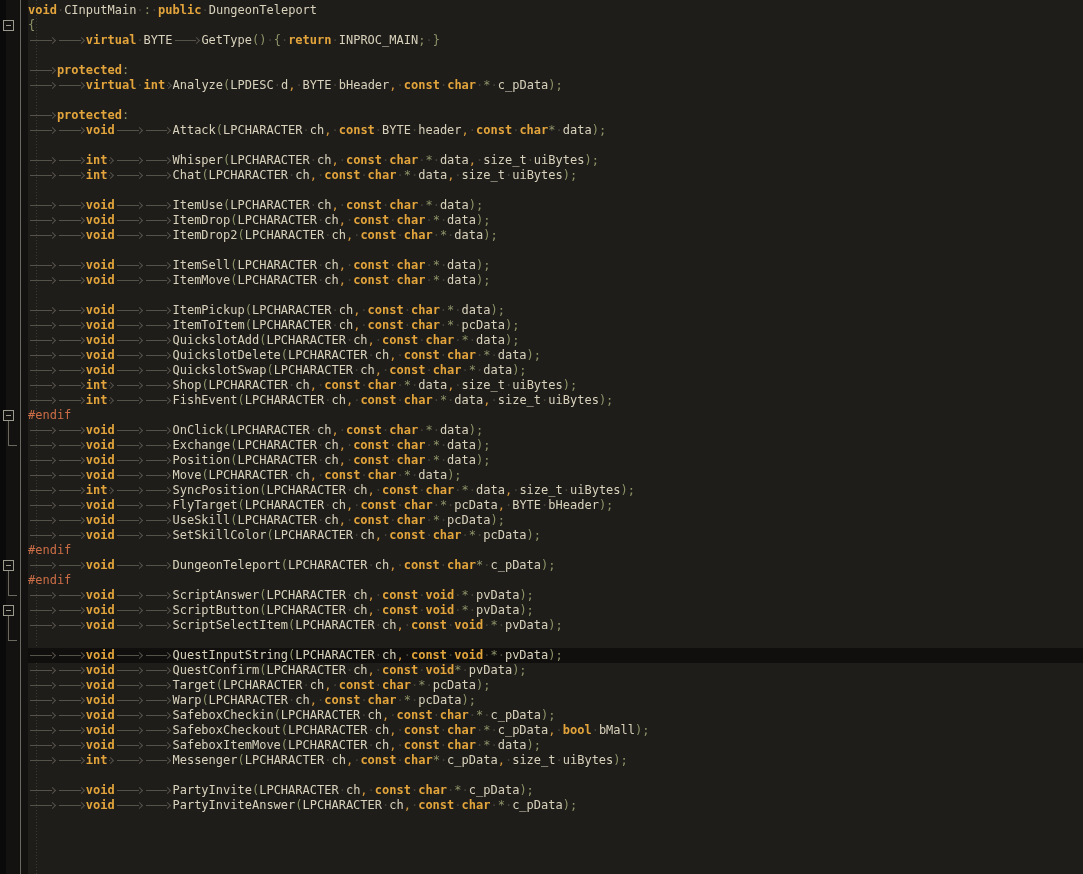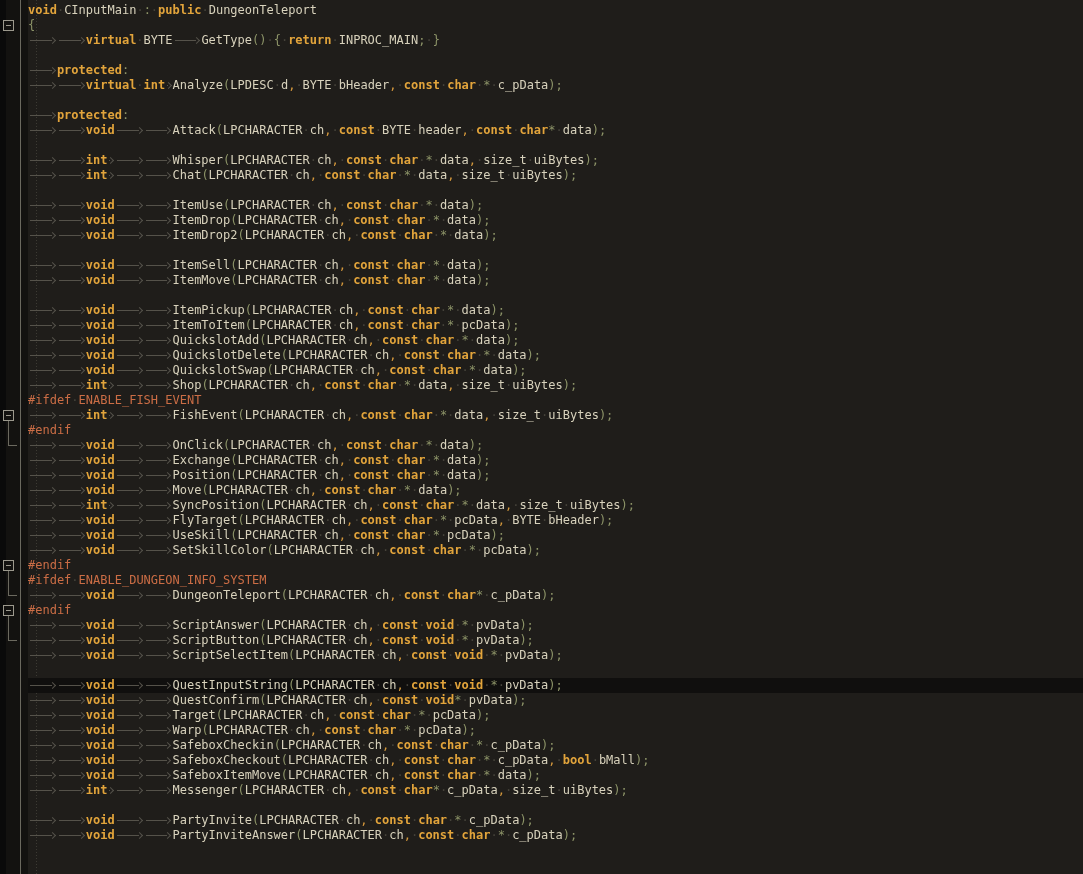--- a/index.html
+++ b/index.html
@@ -64,33 +64,31 @@
       <div class="line"></div>
       <div class="line"><span class="tab" style="width: 28.8984px;"></span><span class="tab" style="width: 28.8984px;"></span><span class="k">void</span><span class="tab" style="width: 28.8984px;"></span><span class="tab" style="width: 28.8984px;"></span><span class="i">ItemSell</span><span class="p">(</span><span class="i">LPCHARACTER</span><span class="ws">·</span><span class="i">ch</span><span class="c">,</span><span class="ws">·</span><span class="k">const</span><span class="ws">·</span><span class="k">char</span><span class="ws">·</span><span class="p">*</span><span class="ws">·</span><span class="i">data</span><span class="p">);</span></div>
       <div class="line"><span class="tab" style="width: 28.8984px;"></span><span class="tab" style="width: 28.8984px;"></span><span class="k">void</span><span class="tab" style="width: 28.8984px;"></span><span class="tab" style="width: 28.8984px;"></span><span class="i">ItemMove</span><span class="p">(</span><span class="i">LPCHARACTER</span><span class="ws">·</span><span class="i">ch</span><span class="c">,</span><span class="ws">·</span><span class="k">const</span><span class="ws">·</span><span class="k">char</span><span class="ws">·</span><span class="p">*</span><span class="ws">·</span><span class="i">data</span><span class="p">);</span></div>
       <div class="line"></div>
       <div class="line"><span class="tab" style="width: 28.8984px;"></span><span class="tab" style="width: 28.8984px;"></span><span class="k">void</span><span class="tab" style="width: 28.8984px;"></span><span class="tab" style="width: 28.8984px;"></span><span class="i">ItemPickup</span><span class="p">(</span><span class="i">LPCHARACTER</span><span class="ws">·</span><span class="i">ch</span><span class="c">,</span><span class="ws">·</span><span class="k">const</span><span class="ws">·</span><span class="k">char</span><span class="ws">·</span><span class="p">*</span><span class="ws">·</span><span class="i">data</span><span class="p">);</span></div>
       <div class="line"><span class="tab" style="width: 28.8984px;"></span><span class="tab" style="width: 28.8984px;"></span><span class="k">void</span><span class="tab" style="width: 28.8984px;"></span><span class="tab" style="width: 28.8984px;"></span><span class="i">ItemToItem</span><span class="p">(</span><span class="i">LPCHARACTER</span><span class="ws">·</span><span class="i">ch</span><span class="c">,</span><span class="ws">·</span><span class="k">const</span><span class="ws">·</span><span class="k">char</span><span class="ws">·</span><span class="p">*</span><span class="ws">·</span><span class="i">pcData</span><span class="p">);</span></div>
       <div class="line"><span class="tab" style="width: 28.8984px;"></span><span class="tab" style="width: 28.8984px;"></span><span class="k">void</span><span class="tab" style="width: 28.8984px;"></span><span class="tab" style="width: 28.8984px;"></span><span class="i">QuickslotAdd</span><span class="p">(</span><span class="i">LPCHARACTER</span><span class="ws">·</span><span class="i">ch</span><span class="c">,</span><span class="ws">·</span><span class="k">const</span><span class="ws">·</span><span class="k">char</span><span class="ws">·</span><span class="p">*</span><span class="ws">·</span><span class="i">data</span><span class="p">);</span></div>
       <div class="line"><span class="tab" style="width: 28.8984px;"></span><span class="tab" style="width: 28.8984px;"></span><span class="k">void</span><span class="tab" style="width: 28.8984px;"></span><span class="tab" style="width: 28.8984px;"></span><span class="i">QuickslotDelete</span><span class="p">(</span><span class="i">LPCHARACTER</span><span class="ws">·</span><span class="i">ch</span><span class="c">,</span><span class="ws">·</span><span class="k">const</span><span class="ws">·</span><span class="k">char</span><span class="ws">·</span><span class="p">*</span><span class="ws">·</span><span class="i">data</span><span class="p">);</span></div>
       <div class="line"><span class="tab" style="width: 28.8984px;"></span><span class="tab" style="width: 28.8984px;"></span><span class="k">void</span><span class="tab" style="width: 28.8984px;"></span><span class="tab" style="width: 28.8984px;"></span><span class="i">QuickslotSwap</span><span class="p">(</span><span class="i">LPCHARACTER</span><span class="ws">·</span><span class="i">ch</span><span class="c">,</span><span class="ws">·</span><span class="k">const</span><span class="ws">·</span><span class="k">char</span><span class="ws">·</span><span class="p">*</span><span class="ws">·</span><span class="i">data</span><span class="p">);</span></div>
       <div class="line"><span class="tab" style="width: 28.8984px;"></span><span class="tab" style="width: 28.8984px;"></span><span class="k">int</span><span class="tab" style="width: 7.2246px;"></span><span class="tab" style="width: 28.8984px;"></span><span class="tab" style="width: 28.8984px;"></span><span class="i">Shop</span><span class="p">(</span><span class="i">LPCHARACTER</span><span class="ws">·</span><span class="i">ch</span><span class="c">,</span><span class="ws">·</span><span class="k">const</span><span class="ws">·</span><span class="k">char</span><span class="ws">·</span><span class="p">*</span><span class="ws">·</span><span class="i">data</span><span class="c">,</span><span class="ws">·</span><span class="i">size_t</span><span class="ws">·</span><span class="i">uiBytes</span><span class="p">);</span></div>
-      <div class="line"><span class="r">#ifdef</span><span class="ws">·</span><span class="r">ENABLE_FISH_EVENT</span></div>
       <div class="line"><span class="tab" style="width: 28.8984px;"></span><span class="tab" style="width: 28.8984px;"></span><span class="k">int</span><span class="tab" style="width: 7.2246px;"></span><span class="tab" style="width: 28.8984px;"></span><span class="tab" style="width: 28.8984px;"></span><span class="i">FishEvent</span><span class="p">(</span><span class="i">LPCHARACTER</span><span class="ws">·</span><span class="i">ch</span><span class="c">,</span><span class="ws">·</span><span class="k">const</span><span class="ws">·</span><span class="k">char</span><span class="ws">·</span><span class="p">*</span><span class="ws">·</span><span class="i">data</span><span class="c">,</span><span class="ws">·</span><span class="i">size_t</span><span class="ws">·</span><span class="i">uiBytes</span><span class="p">);</span></div>
       <div class="line"><span class="r">#endif</span></div>
       <div class="line"><span class="tab" style="width: 28.8984px;"></span><span class="tab" style="width: 28.8984px;"></span><span class="k">void</span><span class="tab" style="width: 28.8984px;"></span><span class="tab" style="width: 28.8984px;"></span><span class="i">OnClick</span><span class="p">(</span><span class="i">LPCHARACTER</span><span class="ws">·</span><span class="i">ch</span><span class="c">,</span><span class="ws">·</span><span class="k">const</span><span class="ws">·</span><span class="k">char</span><span class="ws">·</span><span class="p">*</span><span class="ws">·</span><span class="i">data</span><span class="p">);</span></div>
       <div class="line"><span class="tab" style="width: 28.8984px;"></span><span class="tab" style="width: 28.8984px;"></span><span class="k">void</span><span class="tab" style="width: 28.8984px;"></span><span class="tab" style="width: 28.8984px;"></span><span class="i">Exchange</span><span class="p">(</span><span class="i">LPCHARACTER</span><span class="ws">·</span><span class="i">ch</span><span class="c">,</span><span class="ws">·</span><span class="k">const</span><span class="ws">·</span><span class="k">char</span><span class="ws">·</span><span class="p">*</span><span class="ws">·</span><span class="i">data</span><span class="p">);</span></div>
       <div class="line"><span class="tab" style="width: 28.8984px;"></span><span class="tab" style="width: 28.8984px;"></span><span class="k">void</span><span class="tab" style="width: 28.8984px;"></span><span class="tab" style="width: 28.8984px;"></span><span class="i">Position</span><span class="p">(</span><span class="i">LPCHARACTER</span><span class="ws">·</span><span class="i">ch</span><span class="c">,</span><span class="ws">·</span><span class="k">const</span><span class="ws">·</span><span class="k">char</span><span class="ws">·</span><span class="p">*</span><span class="ws">·</span><span class="i">data</span><span class="p">);</span></div>
       <div class="line"><span class="tab" style="width: 28.8984px;"></span><span class="tab" style="width: 28.8984px;"></span><span class="k">void</span><span class="tab" style="width: 28.8984px;"></span><span class="tab" style="width: 28.8984px;"></span><span class="i">Move</span><span class="p">(</span><span class="i">LPCHARACTER</span><span class="ws">·</span><span class="i">ch</span><span class="c">,</span><span class="ws">·</span><span class="k">const</span><span class="ws">·</span><span class="k">char</span><span class="ws">·</span><span class="p">*</span><span class="ws">·</span><span class="i">data</span><span class="p">);</span></div>
       <div class="line"><span class="tab" style="width: 28.8984px;"></span><span class="tab" style="width: 28.8984px;"></span><span class="k">int</span><span class="tab" style="width: 7.2246px;"></span><span class="tab" style="width: 28.8984px;"></span><span class="tab" style="width: 28.8984px;"></span><span class="i">SyncPosition</span><span class="p">(</span><span class="i">LPCHARACTER</span><span class="ws">·</span><span class="i">ch</span><span class="c">,</span><span class="ws">·</span><span class="k">const</span><span class="ws">·</span><span class="k">char</span><span class="ws">·</span><span class="p">*</span><span class="ws">·</span><span class="i">data</span><span class="c">,</span><span class="ws">·</span><span class="i">size_t</span><span class="ws">·</span><span class="i">uiBytes</span><span class="p">);</span></div>
       <div class="line"><span class="tab" style="width: 28.8984px;"></span><span class="tab" style="width: 28.8984px;"></span><span class="k">void</span><span class="tab" style="width: 28.8984px;"></span><span class="tab" style="width: 28.8984px;"></span><span class="i">FlyTarget</span><span class="p">(</span><span class="i">LPCHARACTER</span><span class="ws">·</span><span class="i">ch</span><span class="c">,</span><span class="ws">·</span><span class="k">const</span><span class="ws">·</span><span class="k">char</span><span class="ws">·</span><span class="p">*</span><span class="ws">·</span><span class="i">pcData</span><span class="c">,</span><span class="ws">·</span><span class="i">BYTE</span><span class="ws">·</span><span class="i">bHeader</span><span class="p">);</span></div>
       <div class="line"><span class="tab" style="width: 28.8984px;"></span><span class="tab" style="width: 28.8984px;"></span><span class="k">void</span><span class="tab" style="width: 28.8984px;"></span><span class="tab" style="width: 28.8984px;"></span><span class="i">UseSkill</span><span class="p">(</span><span class="i">LPCHARACTER</span><span class="ws">·</span><span class="i">ch</span><span class="c">,</span><span class="ws">·</span><span class="k">const</span><span class="ws">·</span><span class="k">char</span><span class="ws">·</span><span class="p">*</span><span class="ws">·</span><span class="i">pcData</span><span class="p">);</span></div>
       <div class="line"><span class="tab" style="width: 28.8984px;"></span><span class="tab" style="width: 28.8984px;"></span><span class="k">void</span><span class="tab" style="width: 28.8984px;"></span><span class="tab" style="width: 28.8984px;"></span><span class="i">SetSkillColor</span><span class="p">(</span><span class="i">LPCHARACTER</span><span class="ws">·</span><span class="i">ch</span><span class="c">,</span><span class="ws">·</span><span class="k">const</span><span class="ws">·</span><span class="k">char</span><span class="ws">·</span><span class="p">*</span><span class="ws">·</span><span class="i">pcData</span><span class="p">);</span></div>
       <div class="line"><span class="r">#endif</span></div>
-      <div class="line"><span class="r">#ifdef</span><span class="ws">·</span><span class="r">ENABLE_DUNGEON_INFO_SYSTEM</span></div>
       <div class="line"><span class="tab" style="width: 28.8984px;"></span><span class="tab" style="width: 28.8984px;"></span><span class="k">void</span><span class="tab" style="width: 28.8984px;"></span><span class="tab" style="width: 28.8984px;"></span><span class="i">DungeonTeleport</span><span class="p">(</span><span class="i">LPCHARACTER</span><span class="ws">·</span><span class="i">ch</span><span class="c">,</span><span class="ws">·</span><span class="k">const</span><span class="ws">·</span><span class="k">char</span><span class="p">*</span><span class="ws">·</span><span class="i">c_pData</span><span class="p">);</span></div>
       <div class="line"><span class="r">#endif</span></div>
       <div class="line"><span class="tab" style="width: 28.8984px;"></span><span class="tab" style="width: 28.8984px;"></span><span class="k">void</span><span class="tab" style="width: 28.8984px;"></span><span class="tab" style="width: 28.8984px;"></span><span class="i">ScriptAnswer</span><span class="p">(</span><span class="i">LPCHARACTER</span><span class="ws">·</span><span class="i">ch</span><span class="c">,</span><span class="ws">·</span><span class="k">const</span><span class="ws">·</span><span class="k">void</span><span class="ws">·</span><span class="p">*</span><span class="ws">·</span><span class="i">pvData</span><span class="p">);</span></div>
       <div class="line"><span class="tab" style="width: 28.8984px;"></span><span class="tab" style="width: 28.8984px;"></span><span class="k">void</span><span class="tab" style="width: 28.8984px;"></span><span class="tab" style="width: 28.8984px;"></span><span class="i">ScriptButton</span><span class="p">(</span><span class="i">LPCHARACTER</span><span class="ws">·</span><span class="i">ch</span><span class="c">,</span><span class="ws">·</span><span class="k">const</span><span class="ws">·</span><span class="k">void</span><span class="ws">·</span><span class="p">*</span><span class="ws">·</span><span class="i">pvData</span><span class="p">);</span></div>
       <div class="line"><span class="tab" style="width: 28.8984px;"></span><span class="tab" style="width: 28.8984px;"></span><span class="k">void</span><span class="tab" style="width: 28.8984px;"></span><span class="tab" style="width: 28.8984px;"></span><span class="i">ScriptSelectItem</span><span class="p">(</span><span class="i">LPCHARACTER</span><span class="ws">·</span><span class="i">ch</span><span class="c">,</span><span class="ws">·</span><span class="k">const</span><span class="ws">·</span><span class="k">void</span><span class="ws">·</span><span class="p">*</span><span class="ws">·</span><span class="i">pvData</span><span class="p">);</span></div>
       <div class="line"></div>
       <div class="line current"><span class="tab" style="width: 28.8984px;"></span><span class="tab" style="width: 28.8984px;"></span><span class="k">void</span><span class="tab" style="width: 28.8984px;"></span><span class="tab" style="width: 28.8984px;"></span><span class="i">QuestInputString</span><span class="p">(</span><span class="i">LPCHARACTER</span><span class="ws">·</span><span class="i">ch</span><span class="c">,</span><span class="ws">·</span><span class="k">const</span><span class="ws">·</span><span class="k">void</span><span class="ws">·</span><span class="p">*</span><span class="ws">·</span><span class="i">pvData</span><span class="p">);</span></div>
       <div class="line"><span class="tab" style="width: 28.8984px;"></span><span class="tab" style="width: 28.8984px;"></span><span class="k">void</span><span class="tab" style="width: 28.8984px;"></span><span class="tab" style="width: 28.8984px;"></span><span class="i">QuestConfirm</span><span class="p">(</span><span class="i">LPCHARACTER</span><span class="ws">·</span><span class="i">ch</span><span class="c">,</span><span class="ws">·</span><span class="k">const</span><span class="ws">·</span><span class="k">void</span><span class="p">*</span><span class="ws">·</span><span class="i">pvData</span><span class="p">);</span></div>
       <div class="line"><span class="tab" style="width: 28.8984px;"></span><span class="tab" style="width: 28.8984px;"></span><span class="k">void</span><span class="tab" style="width: 28.8984px;"></span><span class="tab" style="width: 28.8984px;"></span><span class="i">Target</span><span class="p">(</span><span class="i">LPCHARACTER</span><span class="ws">·</span><span class="i">ch</span><span class="c">,</span><span class="ws">·</span><span class="k">const</span><span class="ws">·</span><span class="k">char</span><span class="ws">·</span><span class="p">*</span><span class="ws">·</span><span class="i">pcData</span><span class="p">);</span></div>
       <div class="line"><span class="tab" style="width: 28.8984px;"></span><span class="tab" style="width: 28.8984px;"></span><span class="k">void</span><span class="tab" style="width: 28.8984px;"></span><span class="tab" style="width: 28.8984px;"></span><span class="i">Warp</span><span class="p">(</span><span class="i">LPCHARACTER</span><span class="ws">·</span><span class="i">ch</span><span class="c">,</span><span class="ws">·</span><span class="k">const</span><span class="ws">·</span><span class="k">char</span><span class="ws">·</span><span class="p">*</span><span class="ws">·</span><span class="i">pcData</span><span class="p">);</span></div>

